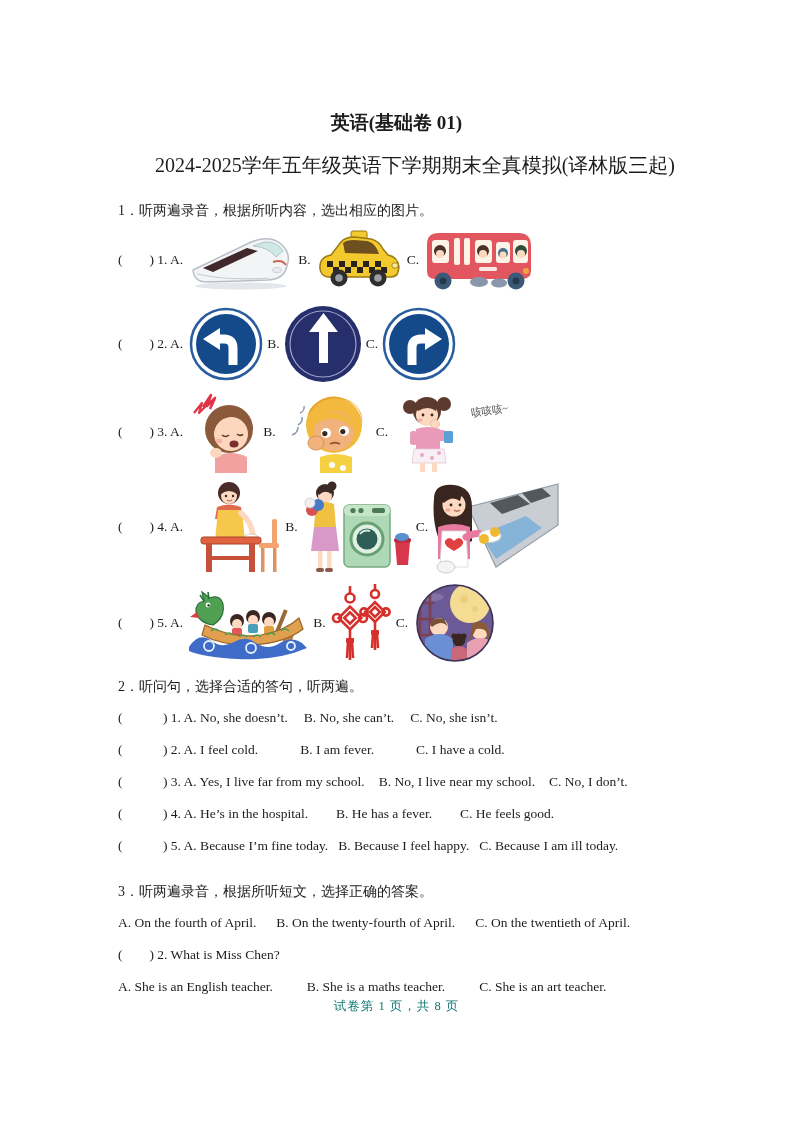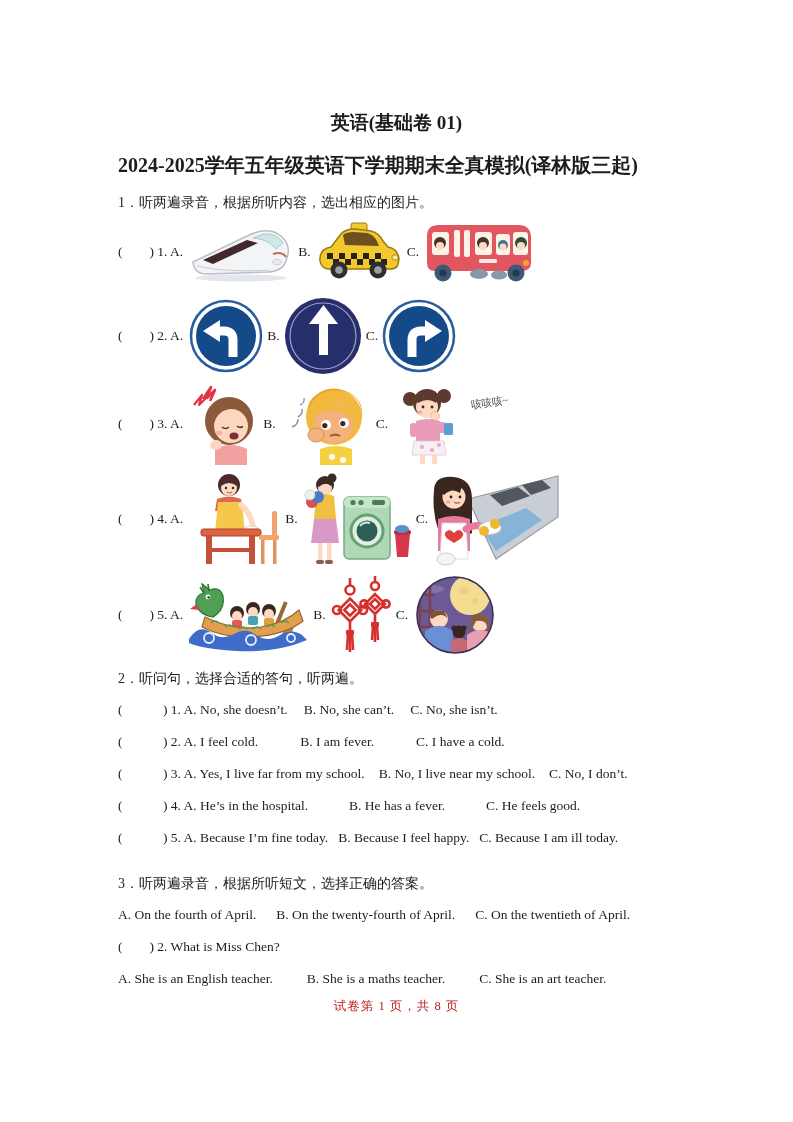--- a/index.html
+++ b/index.html
@@ -1,32 +1,32 @@
 <!DOCTYPE html>
 <html><head>
 <meta charset="utf-8">
 <style>
   html,body{margin:0;padding:0;background:#ffffff;}
   .page{position:relative;width:793px;height:1045px;background:#ffffff;overflow:hidden;
         font-family:"Liberation Serif","DejaVu Serif",serif;color:#1c1c1e;border-radius:20px;}
   .content{position:absolute;left:118px;top:110px;width:557px;}
   .title{text-align:center;font-weight:bold;font-size:19px;margin:0 0 16px 0;}
-  .subtitle{text-align:left;font-weight:bold;font-size:20px;margin:0 0 14px 0;white-space:nowrap;}
+  .subtitle{text-align:right;font-weight:normal;font-size:20px;margin:0 0 22px 0;white-space:nowrap;}
   .sec{font-size:14px;line-height:20px;margin:0 0 8px 0;}
   .pic-row{display:flex;align-items:center;white-space:pre;font-size:13.5px;}
   .pic-row .lbl{flex:none;}
   .pic{flex:none;line-height:0;position:relative;}
   .mr6{margin-right:6px;} .mr4{margin-right:4px;}
   .mb14{margin-bottom:14px;} .mb8{margin-bottom:8px;} .mb6{margin-bottom:6px;}
   .line{display:flex;white-space:pre;font-size:13.5px;line-height:17px;margin:0 0 15px 0;}
-  .g10{gap:10px}.g14{gap:14px}.g24{gap:20px}.g28{gap:41px}.g34{gap:34px}.g38{gap:16px}.g42{gap:42px}
+  .g10{gap:10px}.g14{gap:14px}.g24{gap:20px}.g28{gap:28px}.g34{gap:34px}.g38{gap:16px}.g42{gap:42px}
   .bubble{position:absolute;top:14px;right:-4px;font-size:10.5px;color:#4a4a4a;
           transform:rotate(-8deg);line-height:11px;white-space:nowrap;}
   .footer{position:absolute;left:0;width:100%;bottom:30px;text-align:center;
-          font-size:12.5px;color:#b91c1c;letter-spacing:1px;}
+          font-size:12.5px;color:#0f766e;letter-spacing:1px;}
   svg{display:block;}
 </style>
 </head>
 <body>
 
 <div class="page">
   <div class="content">
 
     <div class="title">英语(基础卷 01)</div>
     <div class="subtitle">2024-2025学年五年级英语下学期期末全真模拟(译林版三起)</div>

